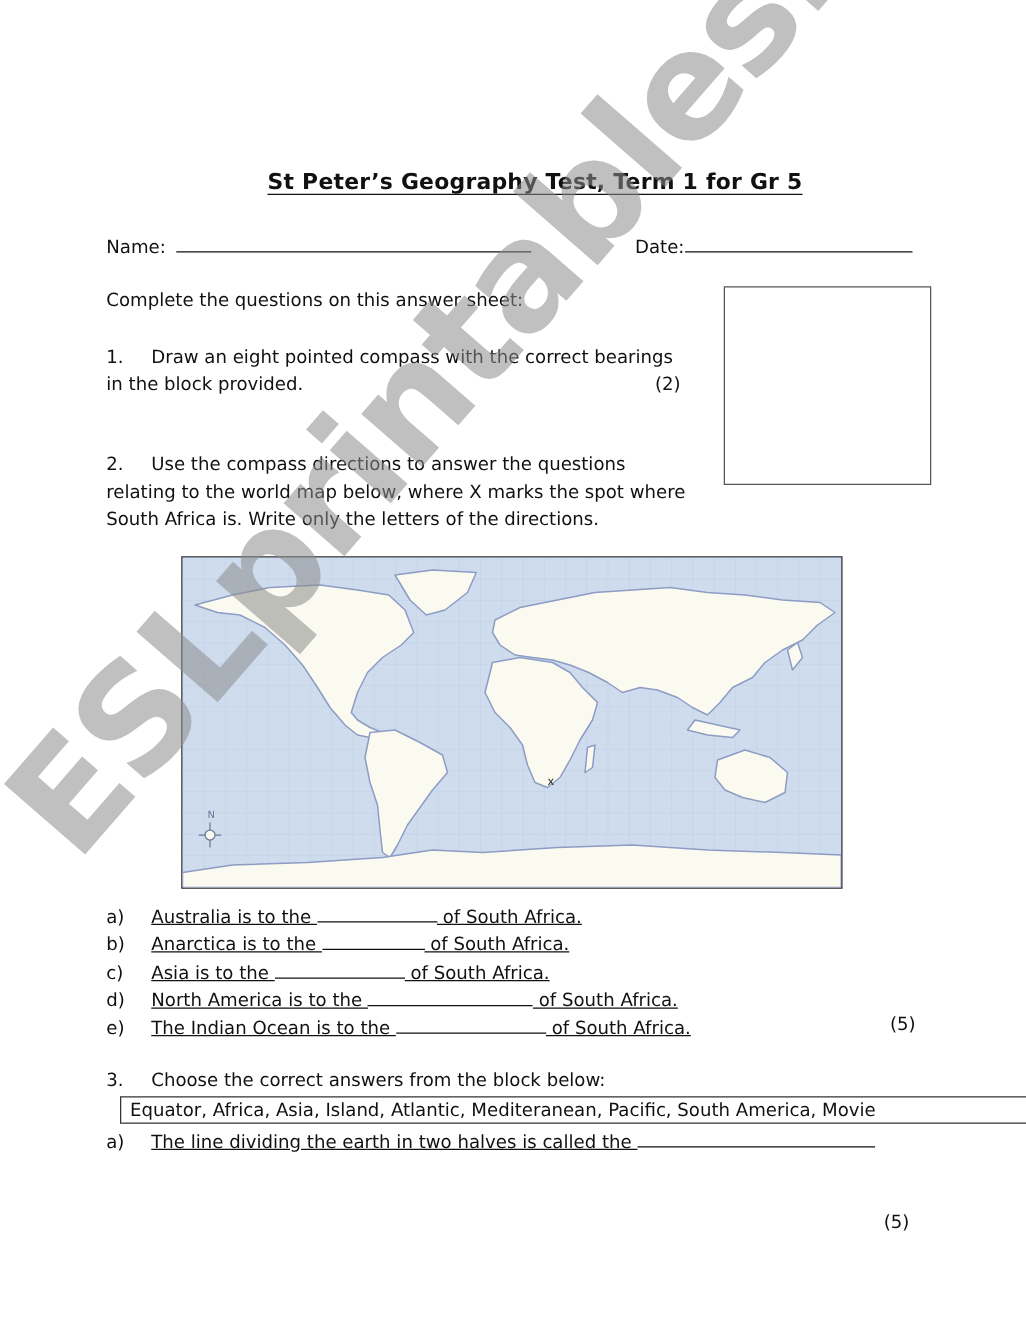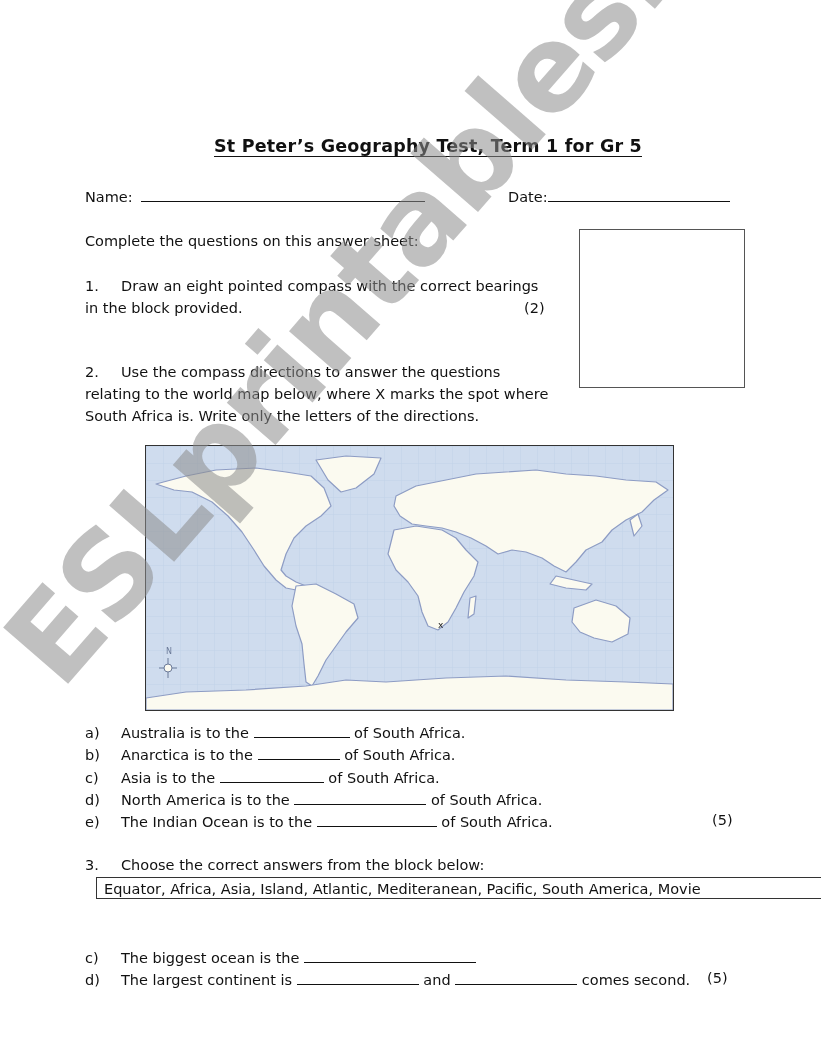--- a/index.html
+++ b/index.html
@@ -70,20 +70,21 @@
       border: 1.5px solid #333;
       background: #cfdcee;
       overflow: hidden;
     }
     .map svg { display: block; }
 
     .q-item {
       position: absolute;
       left: 85px;
       white-space: nowrap;
+      text-decoration: underline;
     }
     .q-item .letter { display: inline-block; width: 36px; }
 
     .word-box {
       position: absolute;
       left: 96px;
       top: 841px;
       width: 777px;
       height: 22px;
       border: 1.3px solid #333;
@@ -200,22 +201,19 @@
   <div class="q-item" style="top:776px;">
     <span class="letter">e)</span><span>The Indian Ocean is to the </span><span class="blank" style="width:120px;"></span><span> of South Africa.</span>
   </div>
   <div class="marks" style="left:712px; top:776px;">(5)</div>
 
   <div class="text-line" style="top:821px;">
     <span class="num">3.</span><span>Choose the correct answers from the block below:</span>
   </div>
   <div class="word-box">Equator, Africa, Asia, Island, Atlantic, Mediteranean, Pacific, South America, Movie</div>
 
-  <div class="q-item" style="top:912px;">
-    <span class="letter">c)</span><span>The biggest ocean is the </span><span class="blank" style="width:172px;"></span>
-  </div>
-  <div class="q-item" style="top:934px;">
-    <span class="letter">d)</span><span>The largest continent is </span><span class="blank" style="width:122px;"></span><span> and </span><span class="blank" style="width:122px;"></span><span> comes second.</span>
+  <div class="q-item" style="top:867px;">
+    <span class="letter">a)</span><span>The line dividing the earth in two halves is called the </span><span class="blank" style="width:190px;"></span>
   </div>
   <div class="marks" style="left:707px; top:934px;">(5)</div>
 
   <div class="watermark">ESLprintables.com</div>
 </div>
 
 </body></html>

